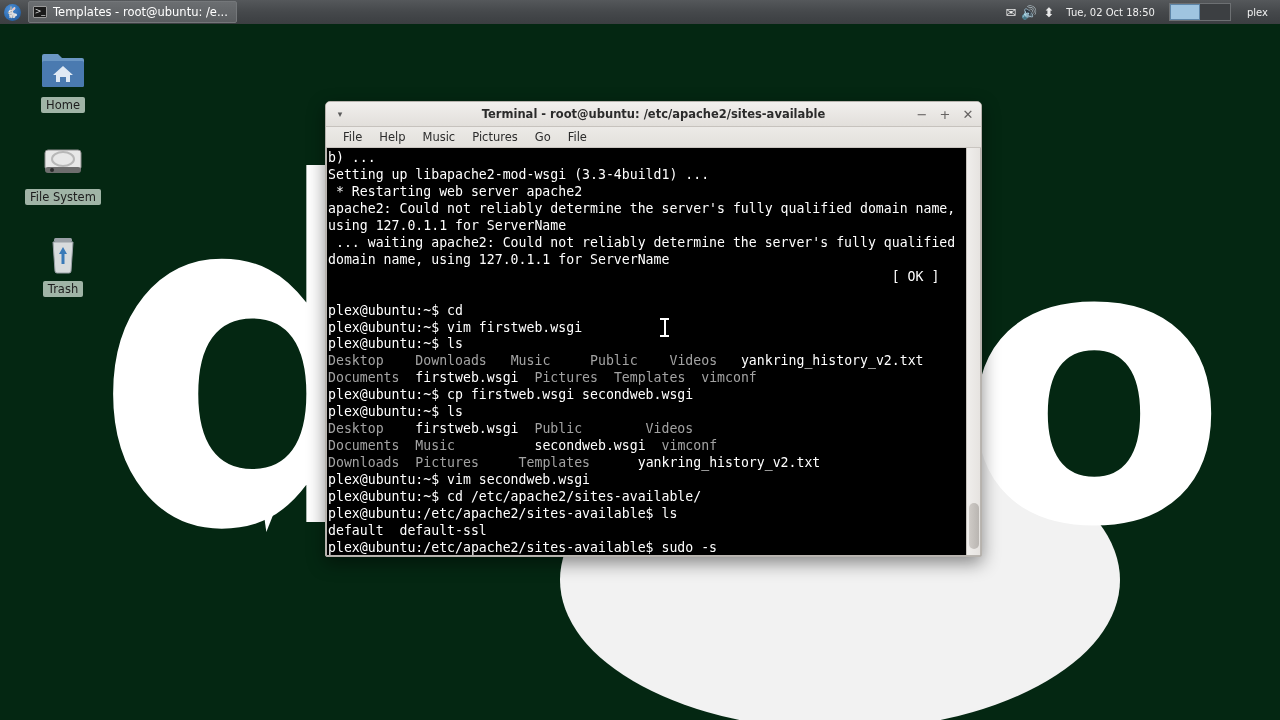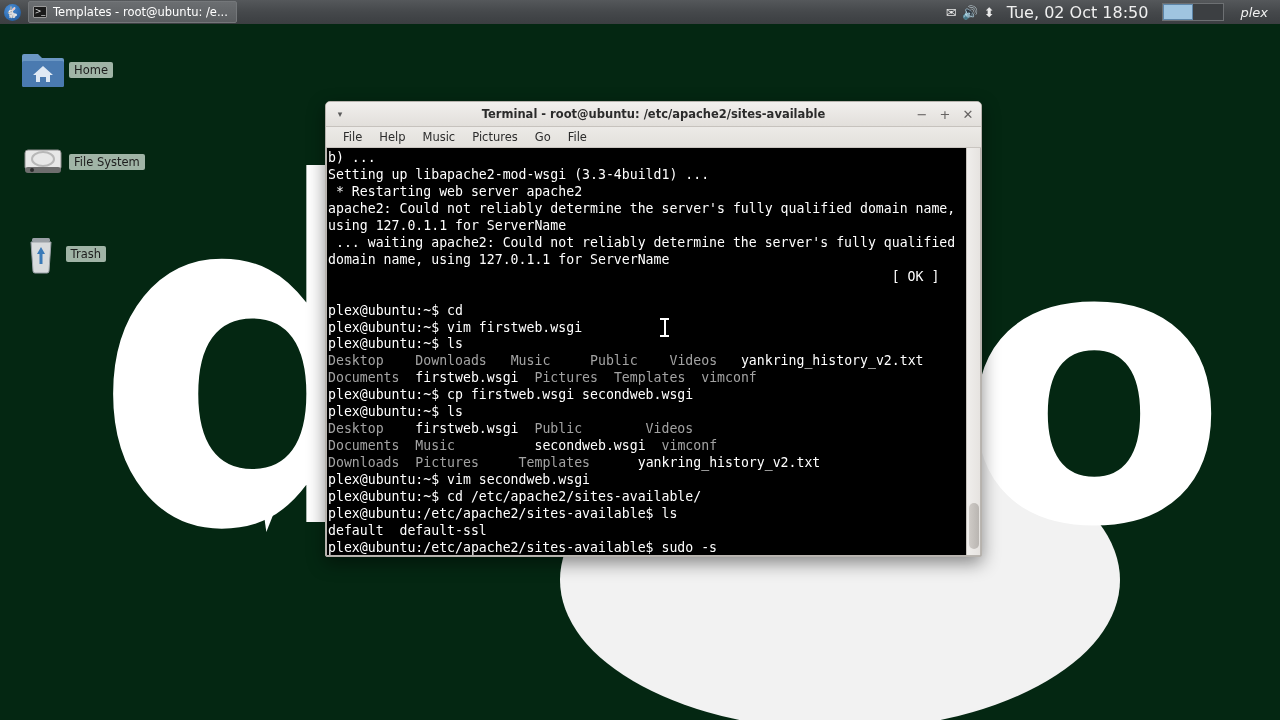--- a/index.html
+++ b/index.html
@@ -116,50 +116,49 @@
     flex: 0 0 auto;
   }
 
   .tray-icon {
     width: 19px; height: 24px;
     display: flex; align-items: center; justify-content: center;
     font-size: 13px; color: #e9e9e9; line-height: 1;
   }
   #clock {
     padding: 0 8px;
-    font-size: 16px;
+    font-size: 10px;
     color: #f0f0f0;
     white-space: nowrap;
   }
   #workspaces {
     display: flex;
     height: 18px;
     margin: 0 6px;
     border: 1px solid #6d7073;
     background: #3c3f42;
   }
   .ws {
     width: 30px; height: 16px;
     border-right: 1px solid #6d7073;
   }
   .ws:last-child { border-right: none; }
   .ws.active { background: #9fc4e0; border: 1px solid #5d85a8; }
   #user-label {
     padding: 0 6px 0 10px;
-    font-size: 13px;
+    font-size: 10px;
     color: #f0f0f0;
-    font-style: italic;
   }
 
   
   .desk-icon {
     position: absolute;
     width: 86px;
     display: flex;
-    flex-direction: row;
+    flex-direction: column;
     align-items: center;
     gap: 3px;
   }
   .desk-icon .glyph {
     width: 48px; height: 48px;
     display: flex; align-items: center; justify-content: center;
   }
   .desk-icon .label {
     font-size: 11.5px;
     color: #1d1d1d;

